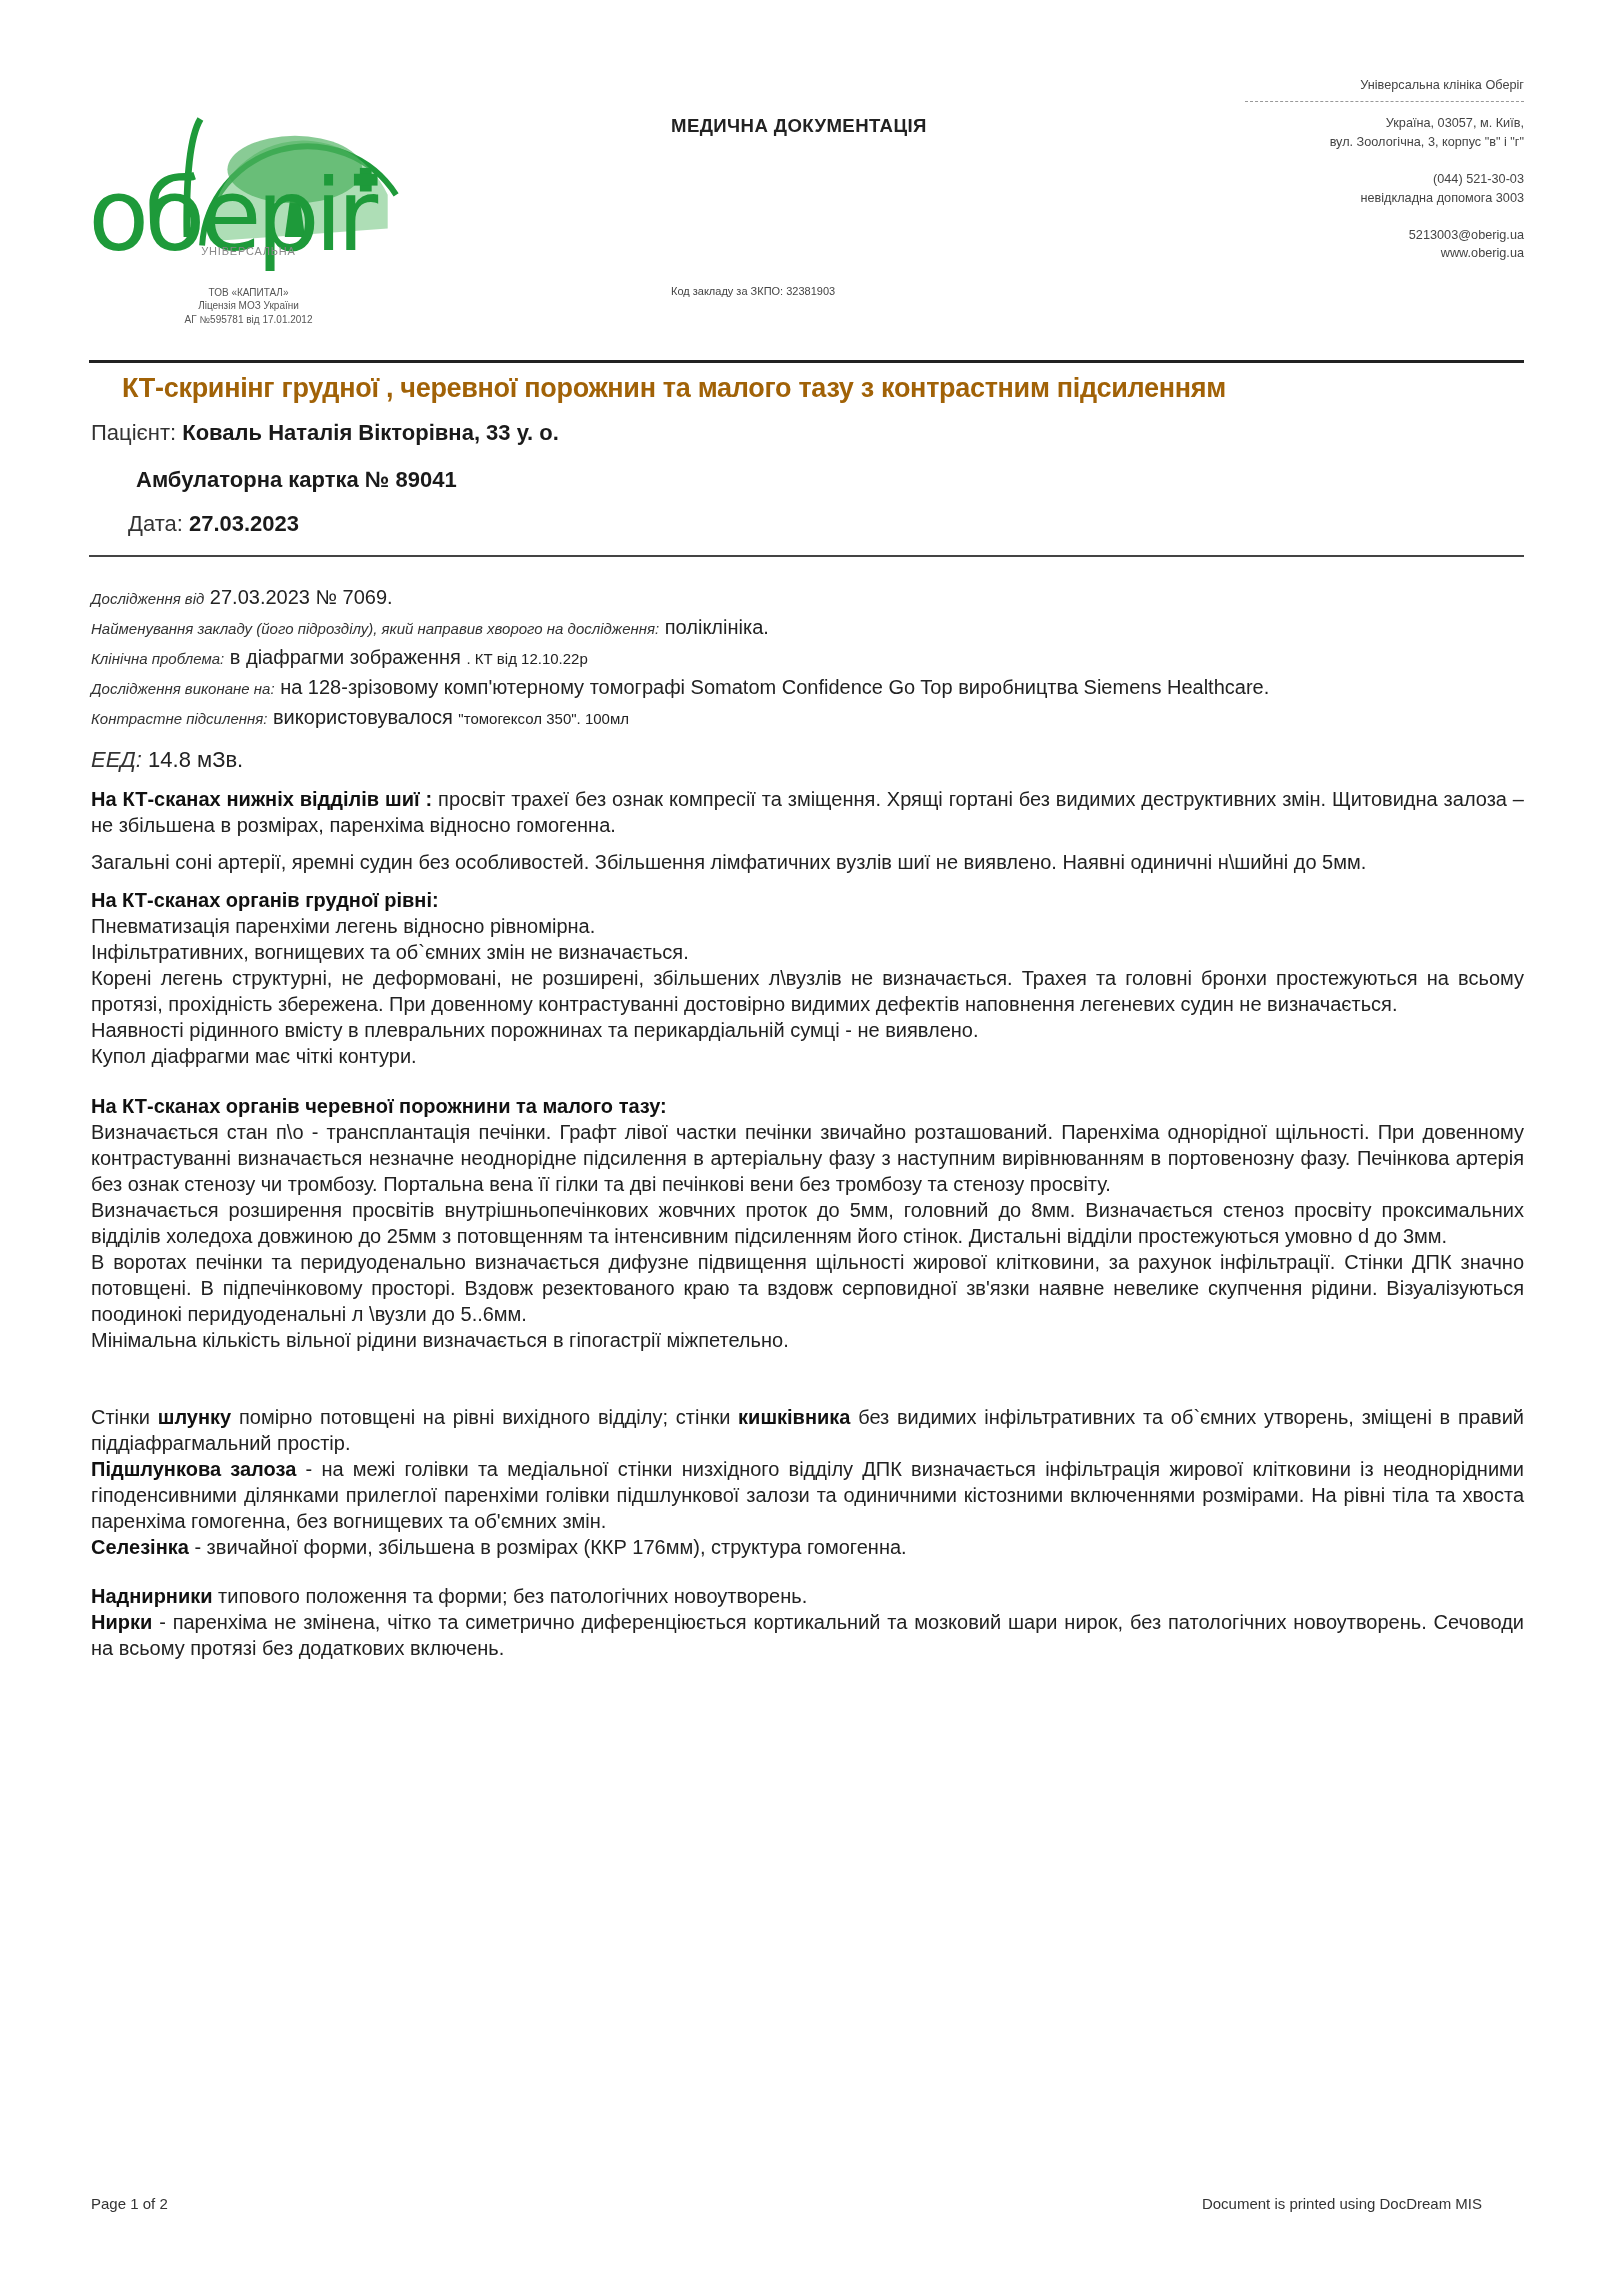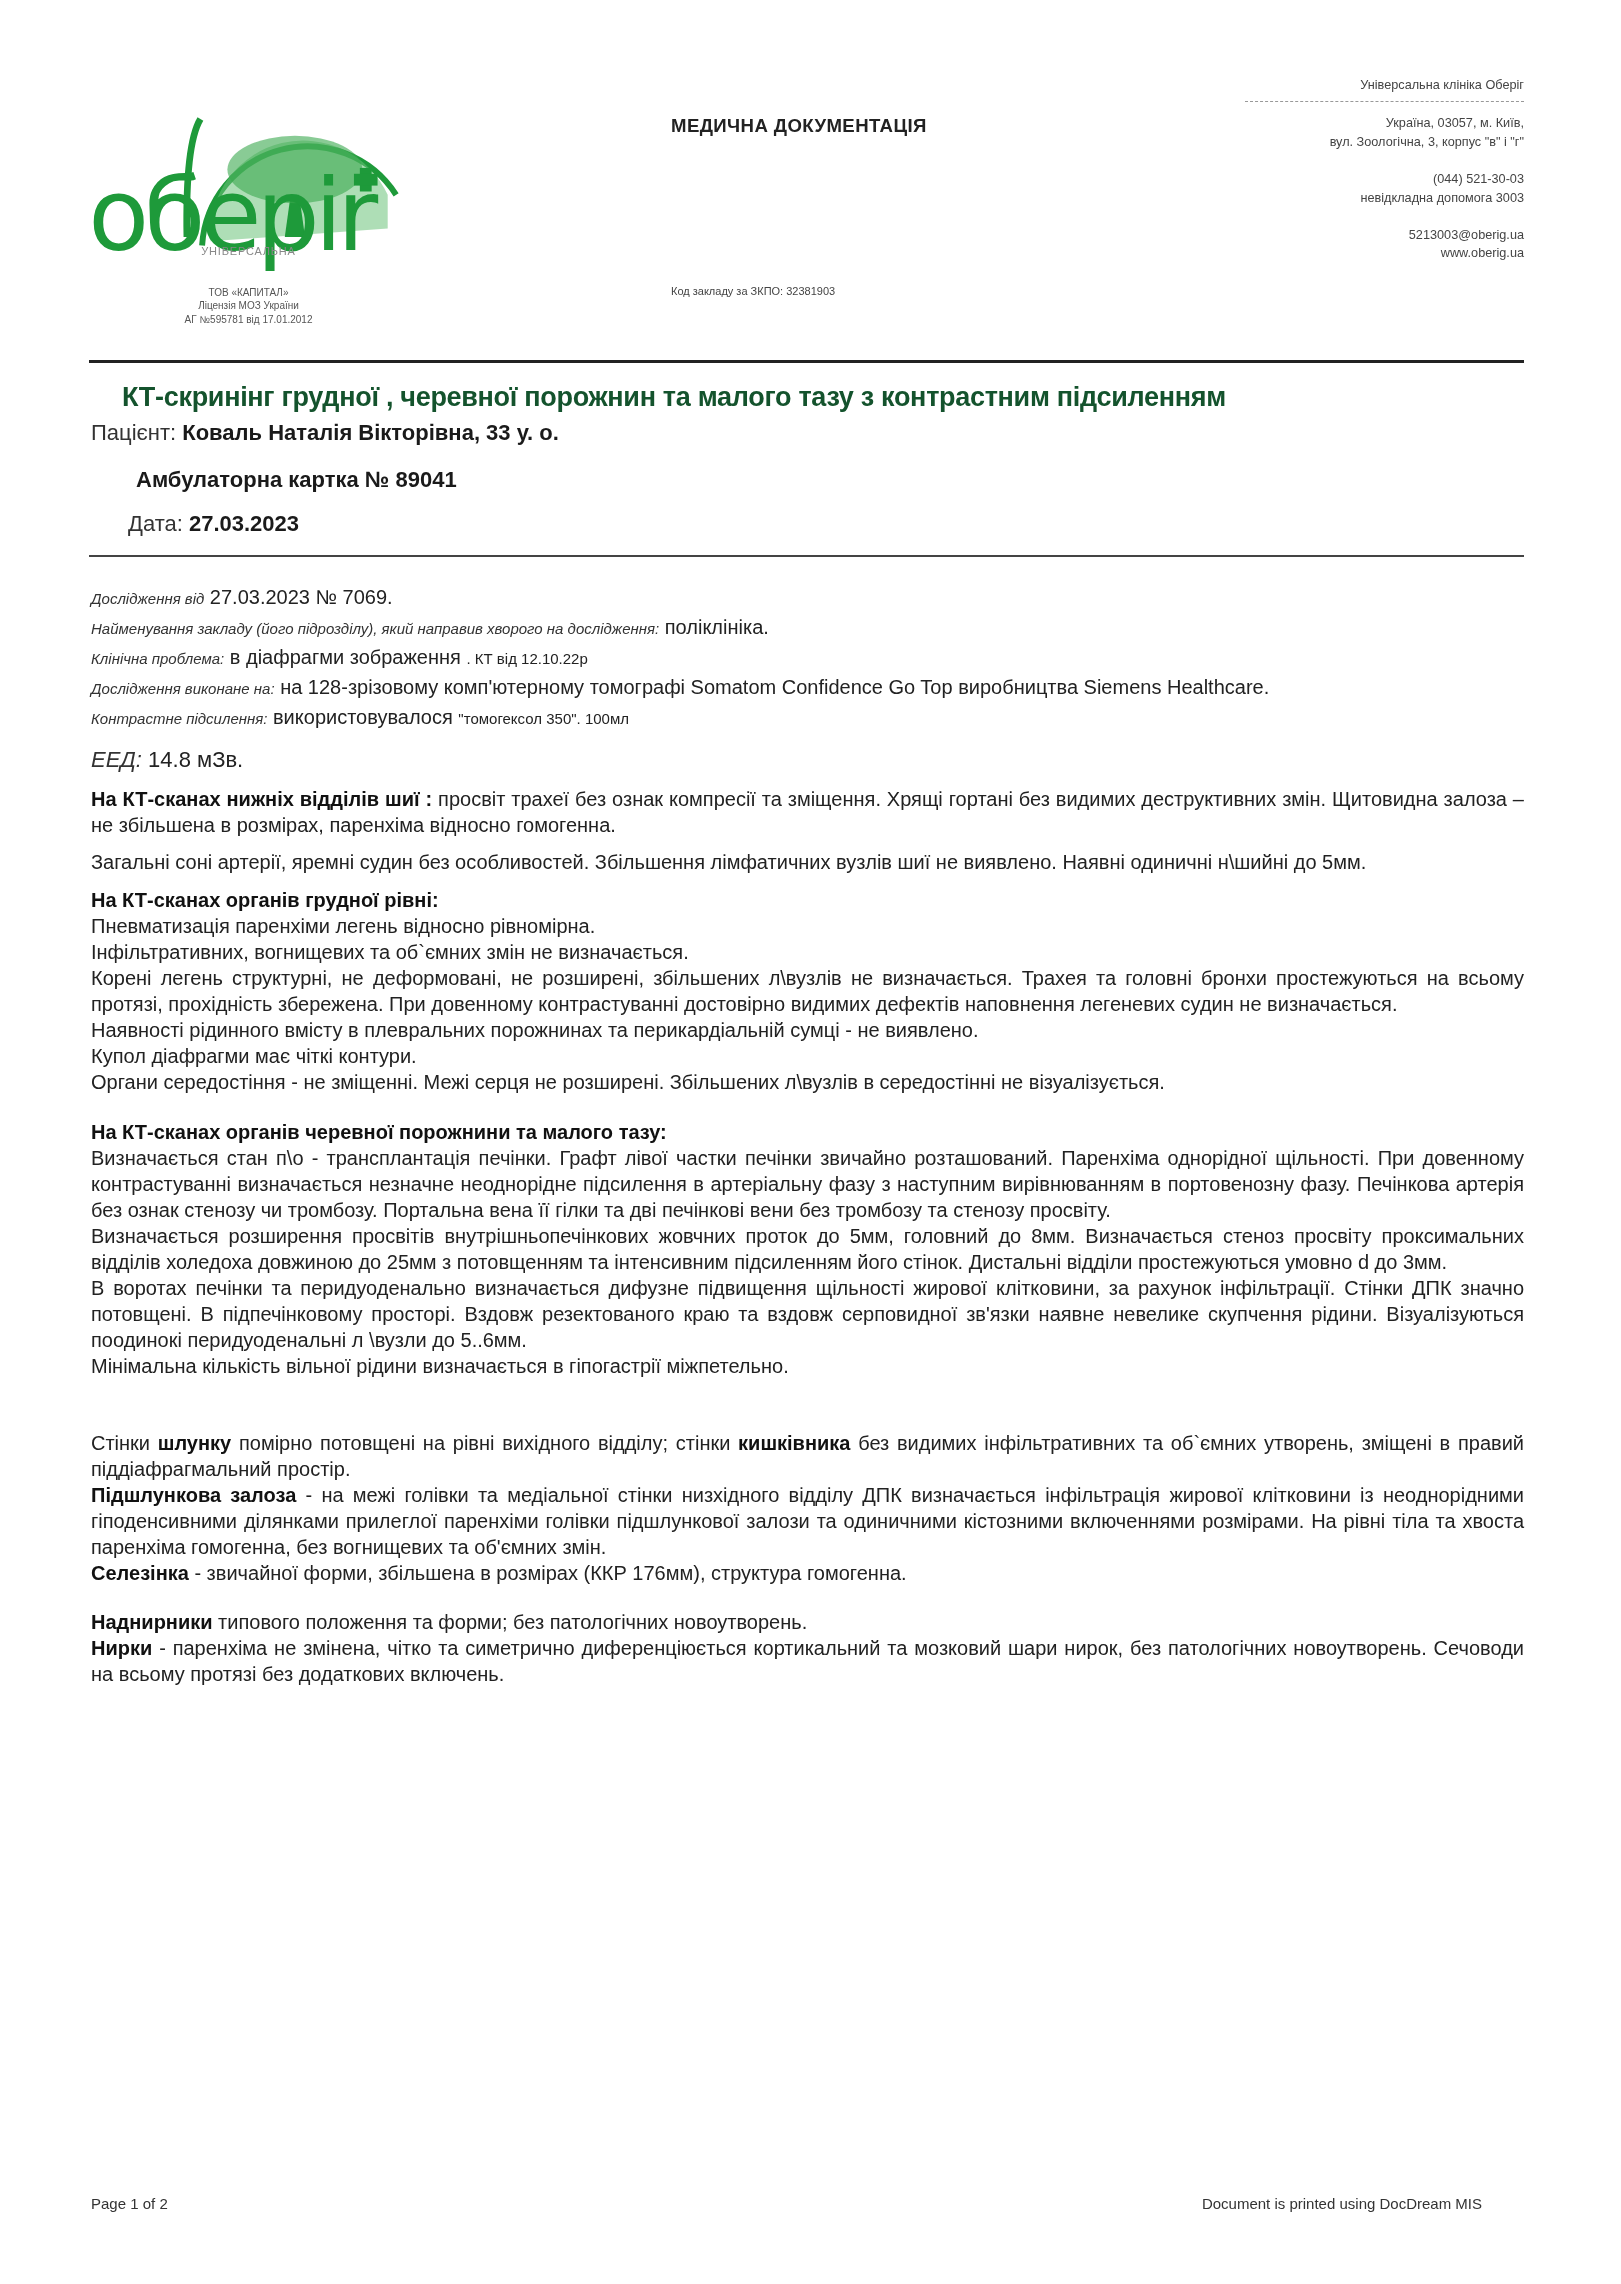--- a/index.html
+++ b/index.html
@@ -23,21 +23,21 @@
 
   #clinic-block { right: 97px; top: 76px; width: 355px; text-align: right; font-size: 12.7px; color: #444; line-height: 18.6px; }
   #clinic-block .name { padding-bottom: 6.8px; border-bottom: 0.8px dashed #999; margin-bottom: 11.8px; display: inline-block; width: 279px; }
   #clinic-block .gap { height: 18.6px; }
 
   .rule { position: absolute; left: 89px; width: 1435px; height: 2.5px; background: #222; }
   #rule-top { top: 360px; }
   #rule-bottom { top: 555px; height: 1.7px; background: #444; }
 
   
-  #title { left: 122px; top: 382px; font-size: 27px; font-weight: bold; color: #14532d; letter-spacing: -0.3px; }
+  #title { left: 122px; top: 373px; font-size: 27px; font-weight: bold; color: #a16207; letter-spacing: -0.3px; }
   #patient-row { left: 91px; top: 420px; font-size: 22px; }
   #card-row { left: 91px; top: 467px; font-size: 22px; font-weight: bold; margin-left: 45px; }
   #date-row { left: 128px; top: 511px; font-size: 22px; }
   .lbl { color: #333; font-weight: normal; }
   .val { font-weight: bold; }
 
   
   #body { left: 91px; top: 583px; width: 1433px; font-size: 20px; line-height: 26px; color: #222; }
   .meta { font-size: 20px; line-height: 29px; }
   .meta i { font-size: 15px; color: #333; }
@@ -143,21 +143,20 @@
   <div class="gap-s"></div>
   <p class="p">Загальні соні артерії, яремні судин без особливостей.  Збільшення лімфатичних вузлів шиї не виявлено. Наявні одиничні н\шийні до 5мм.</p>
   <div class="gap-s"></div>
 
   <p class="p b">На КТ-сканах органів грудної рівні:</p>
   <p class="p">Пневматизація паренхіми легень  відносно рівномірна.</p>
   <p class="p">Інфільтративних, вогнищевих та об`ємних змін не визначається.</p>
   <p class="p">Корені легень структурні, не деформовані, не розширені, збільшених л\вузлів не визначається. Трахея та головні бронхи простежуються на всьому протязі, прохідність збережена.   При довенному контрастуванні достовірно видимих  дефектів наповнення легеневих судин не визначається.</p>
   <p class="p"> Наявності рідинного вмісту в плевральних порожнинах та перикардіальній сумці - не виявлено.</p>
   <p class="p"> Купол діафрагми  має чіткі контури.</p>
-  <p class="p">Органи середостіння - не зміщенні. Межі серця не розширені. Збільшених л\вузлів   в середостінні не візуалізується.</p>
   <div class="gap-m"></div>
 
   <p class="p b">На КТ-сканах органів черевної порожнини та малого тазу:</p>
   <p class="p"> Визначається стан п\о - трансплантація печінки. Графт лівої частки печінки звичайно розташований. Паренхіма однорідної щільності. При довенному контрастуванні визначається незначне неоднорідне підсилення в артеріальну фазу з наступним вирівнюванням в  портовенозну фазу. Печінкова артерія без ознак стенозу чи тромбозу. Портальна вена  її гілки та дві печінкові вени без тромбозу та стенозу просвіту.</p>
   <p class="p">Визначається розширення просвітів внутрішньопечінкових жовчних проток до 5мм, головний до 8мм. Визначається стеноз просвіту проксимальних відділів холедоха довжиною до 25мм з потовщенням та інтенсивним підсиленням його стінок. Дистальні відділи простежуються умовно d до 3мм.</p>
   <p class="p">В воротах печінки та перидуоденально визначається дифузне підвищення щільності жирової клітковини, за рахунок інфільтрації. Стінки ДПК значно потовщені. В підпечінковому просторі. Вздовж резектованого краю та вздовж серповидної зв'язки наявне невелике скупчення рідини. Візуалізуються   поодинокі перидуоденальні л \вузли до 5..6мм.</p>
   <p class="p">Мінімальна кількість вільної  рідини визначається в гіпогастрії міжпетельно.</p>
   <div class="gap-l"></div>
 
   <p class="p">

